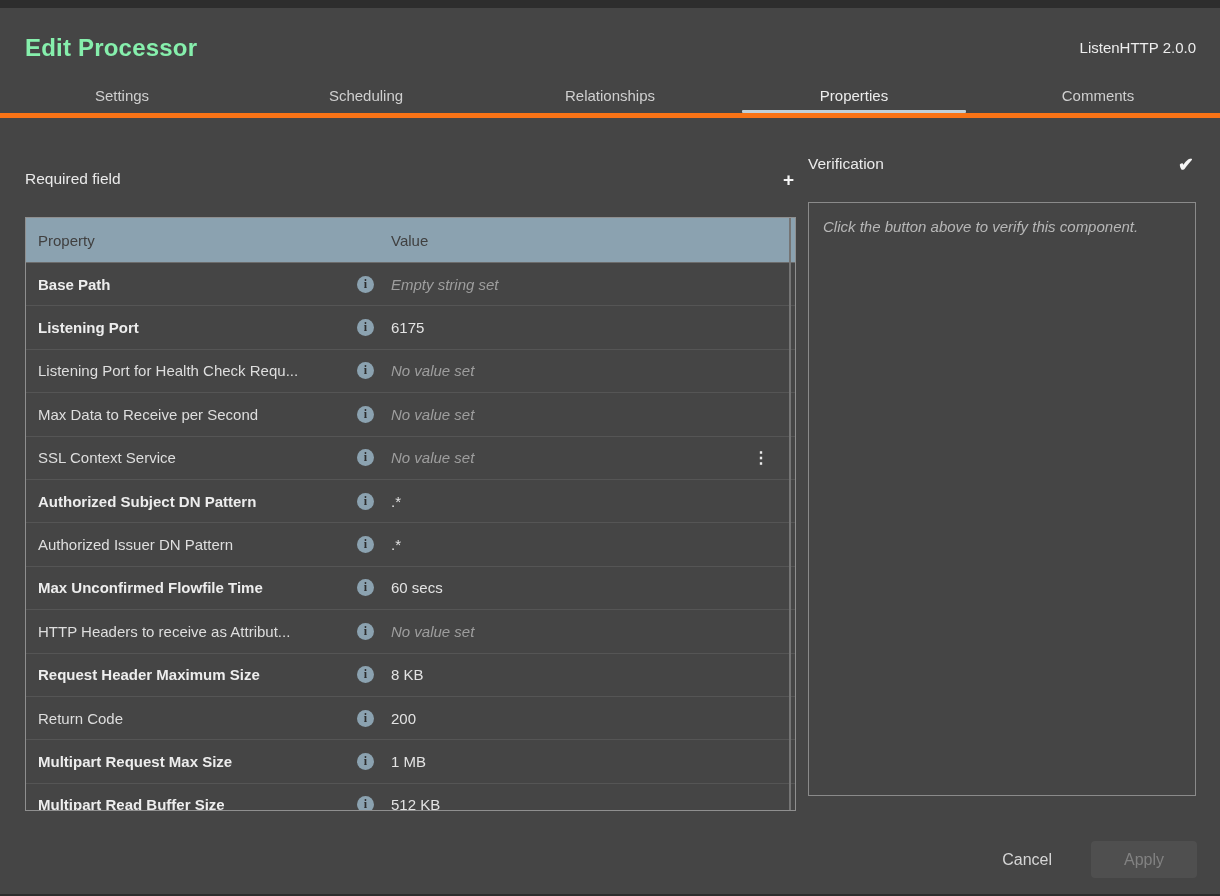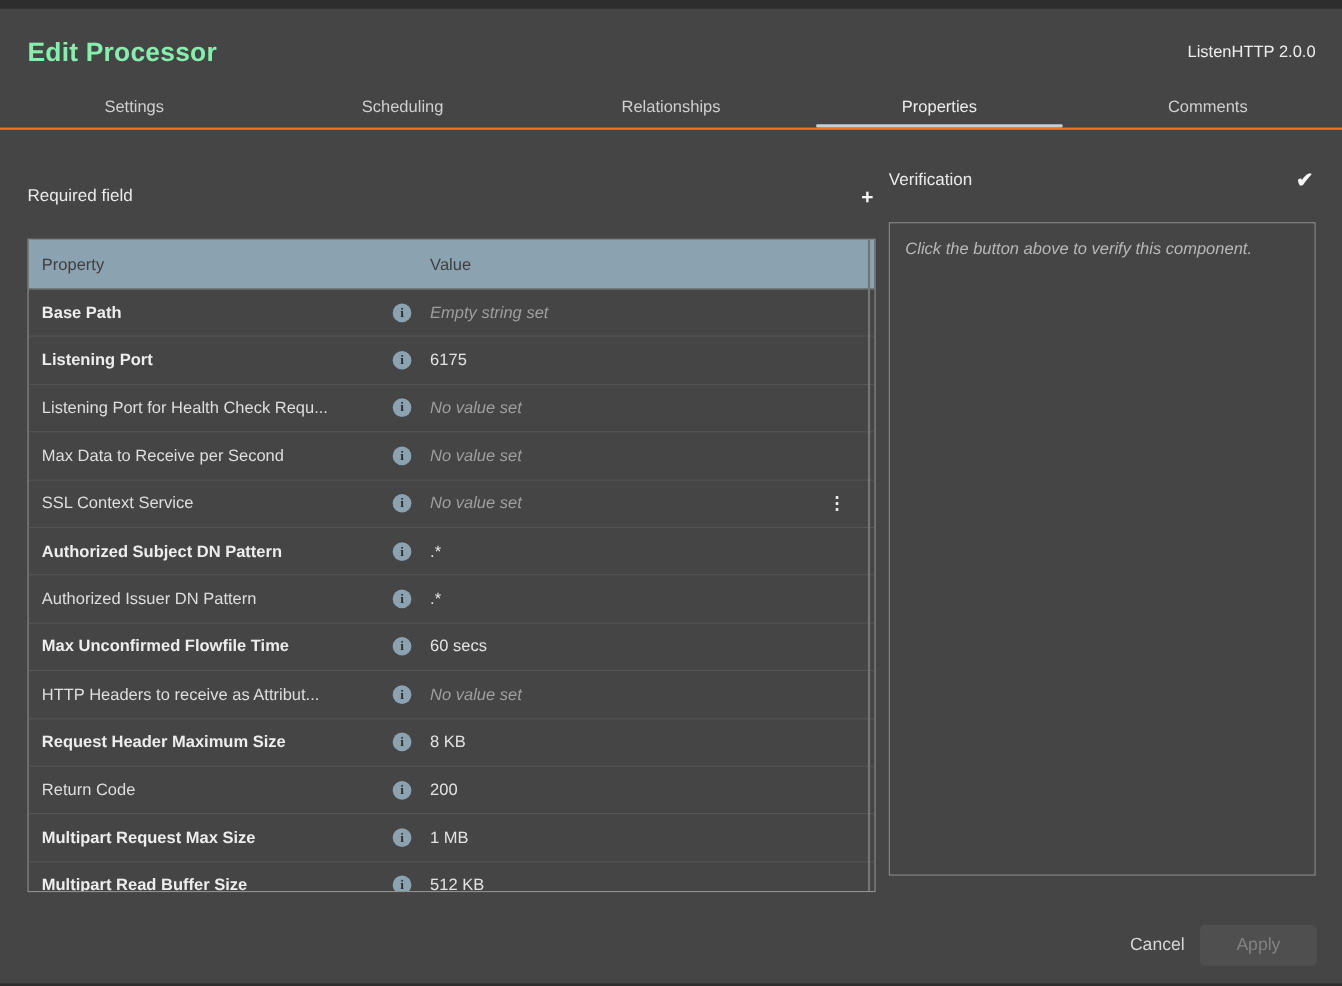--- a/index.html
+++ b/index.html
@@ -21,21 +21,21 @@
     letter-spacing: 0.2px;
   }
   .proc-type {
     position: absolute; right: 24px; top: 31px;
     font-size: 15px; color: #ededed;
   }
   
   .tabs {
     position: absolute; left: 0; right: 0; top: 70px;
     height: 40px; display: flex;
-    border-bottom: 2px solid #f97316;
+    border-bottom: 5px solid #f97316;
   }
   .tab {
     flex: 1; display: flex; align-items: center; justify-content: center;
     font-size: 15px; color: #cfcfcf; position: relative; cursor: pointer;
   }
   .tab.active { color: #ececec; }
   .tab.active::after {
     content: ""; position: absolute; left: 4%; right: 4%; bottom: 0;
     height: 3px; background: #c2d0d8; border-radius: 1px;
   }
@@ -97,21 +97,21 @@
     width: 388px; height: 594px;
     border: 1px solid #8a8a8a;
     padding: 12px 14px;
   }
   .verify-panel p {
     font-size: 15px; font-style: italic; color: #b7b7b7; line-height: 1.6;
   }
   
   .footer {
     position: absolute; top: 833px; right: 23px;
-    display: flex; align-items: center; gap: 12px;
+    display: flex; align-items: center; gap: 37px;
   }
   .btn-cancel {
     background: transparent; border: none; color: #d6d6d6;
     font-size: 16px; font-family: inherit; cursor: pointer; padding: 6px 2px;
   }
   .btn-apply {
     width: 106px; height: 37px; background: #4f4f4f; border: none;
     border-radius: 4px; color: #828282; font-size: 16px;
     font-family: inherit; cursor: default;
   }

